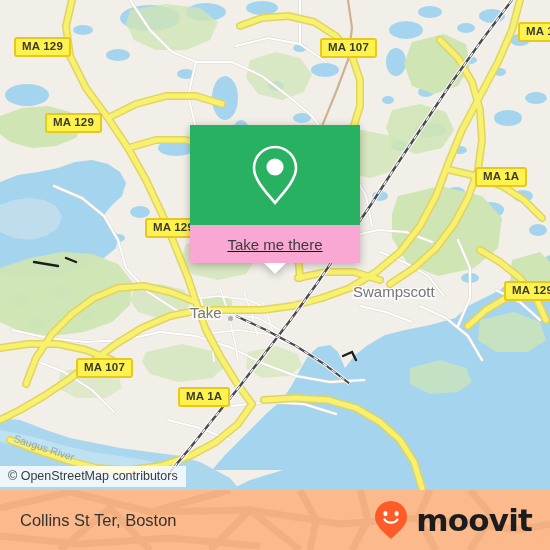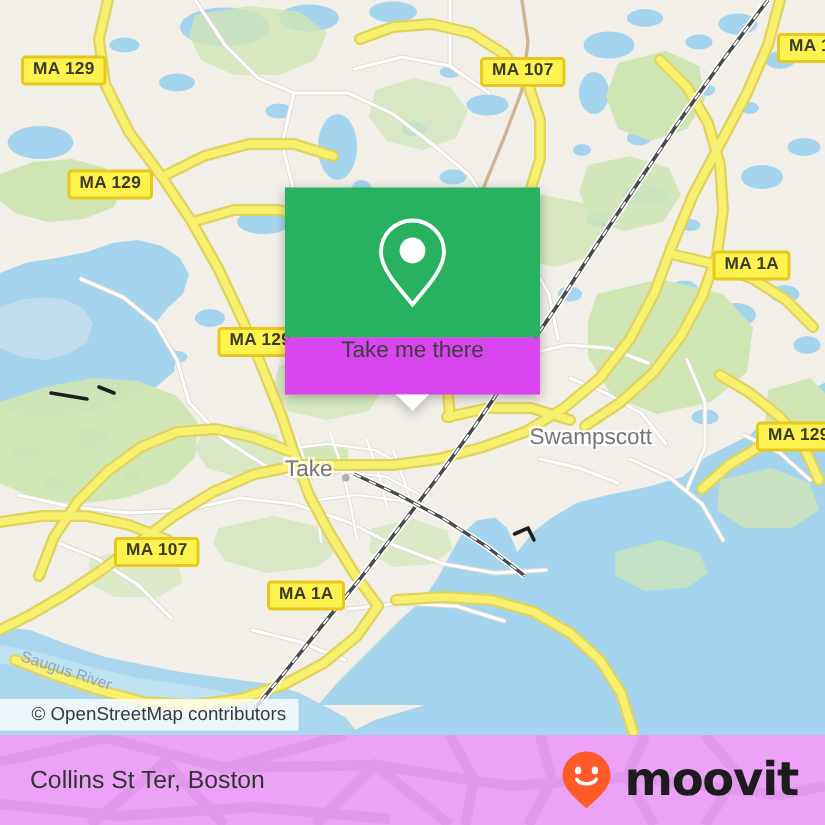--- a/index.html
+++ b/index.html
@@ -80,26 +80,27 @@
     filter: drop-shadow(0 2px 4px rgba(0,0,0,.28));
   }
   #callout-body {
     background: #27b161;
     height: 100px;
     display: flex;
     align-items: center;
     justify-content: center;
   }
   #callout-footer {
-    background: #d946ef;
+    background: #f9a8d4;
     height: 38px;
     display: flex;
-    align-items: flex-start;
+    align-items: center;
     justify-content: center;
     position: relative;
+    text-decoration: underline;
   }
   #callout-label {
     color: #3c3c3c;
     font-size: 15px;
     font-family: "Liberation Sans", sans-serif;
   }
   #callout-tail {
     position: absolute;
     left: 50%;
     top: 100%;
@@ -111,31 +112,31 @@
   }
 
   
   #attribution {
     position: absolute;
     left: 0;
     top: 466px;
     background: rgba(255,255,255,.78);
     color: #3a3a3a;
     font-size: 12.5px;
-    padding: 3px 8px 4px 21px;
+    padding: 3px 8px 4px 8px;
     font-family: "Liberation Sans", sans-serif;
     white-space: nowrap;
   }
 
   
   #footer {
     position: absolute;
     left: 0; top: 490px;
     width: 550px; height: 60px;
-    background: #d946ef;
+    background: #f97316;
     overflow: hidden;
   }
   #footer-bg {
     position: absolute;
     left: 0; top: 0;
     width: 550px; height: 60px;
     opacity: .5;
   }
   #footer-title {
     position: absolute;

